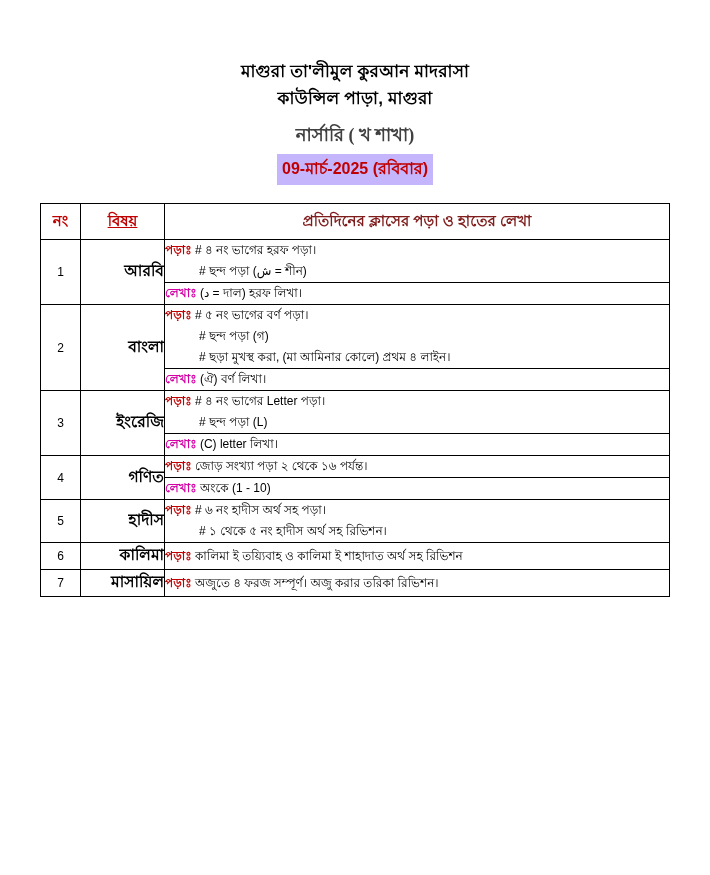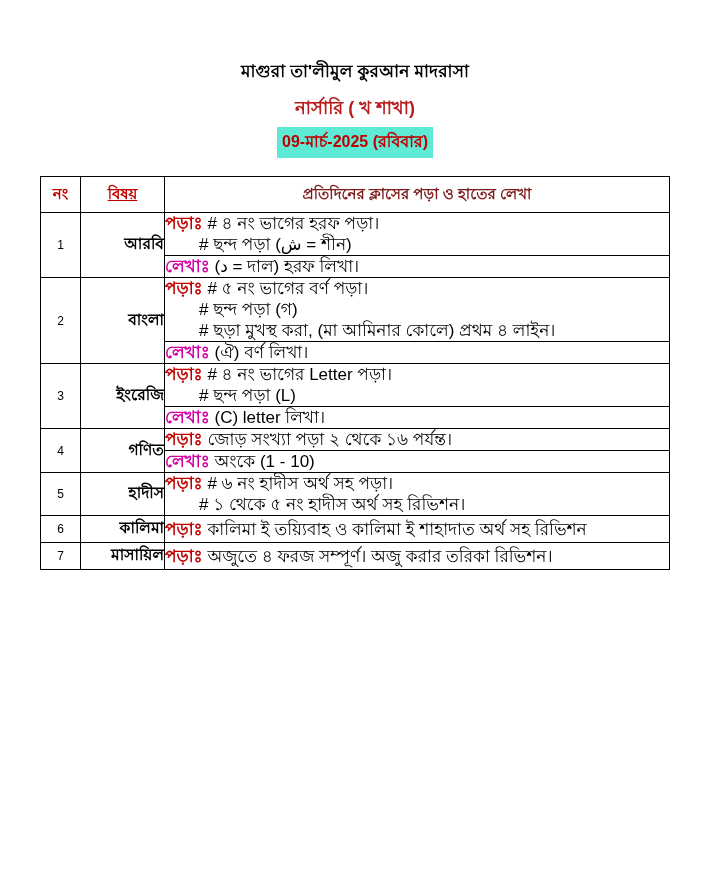--- a/index.html
+++ b/index.html
@@ -90,21 +90,21 @@
   }
   td.sub-cell {
     text-align: right;
     font-size: 15.5px;
     font-weight: bold;
     vertical-align: top;
     padding-top: 8px;
   }
   td.task-cell {
     padding: 6px 8px 7px 9px;
-    font-size: 17px;
+    font-size: 12px;
     line-height: 21px;
   }
   .lbl-read {
     color: #c00000;
     font-weight: bold;
   }
   .lbl-write {
     color: #d400a6;
     font-weight: bold;
   }
@@ -118,23 +118,24 @@
     padding-left: 34px;
   }
 </style>
 </head>
 <body>
 
 <div class="page">
 
   <div class="header">
     <div class="h-line">মাগুরা তা'লীমুল কুরআন মাদরাসা</div>
-    <div class="h-class" style="color: #b91c1c;">নার্সারি ( খ শাখা)</div>
+    <div class="h-line">কাউন্সিল পাড়া, মাগুরা</div>
+    <div class="h-class" style="color: #404040; font-family: Liberation Serif, serif;">নার্সারি ( খ শাখা)</div>
     <div class="h-date-wrap">
-      <span class="h-date" style="color: rgb(192, 0, 0); background: #5eead4;">09-মার্চ-2025 (রবিবার)</span>
+      <span class="h-date" style="color: rgb(192, 0, 0); background: #c4b5fd;">09-মার্চ-2025 (রবিবার)</span>
     </div>
   </div>
 
   <table class="sheet">
     <colgroup>
       <col class="col-no">
       <col class="col-sub">
       <col class="col-task">
     </colgroup>
     <thead>

